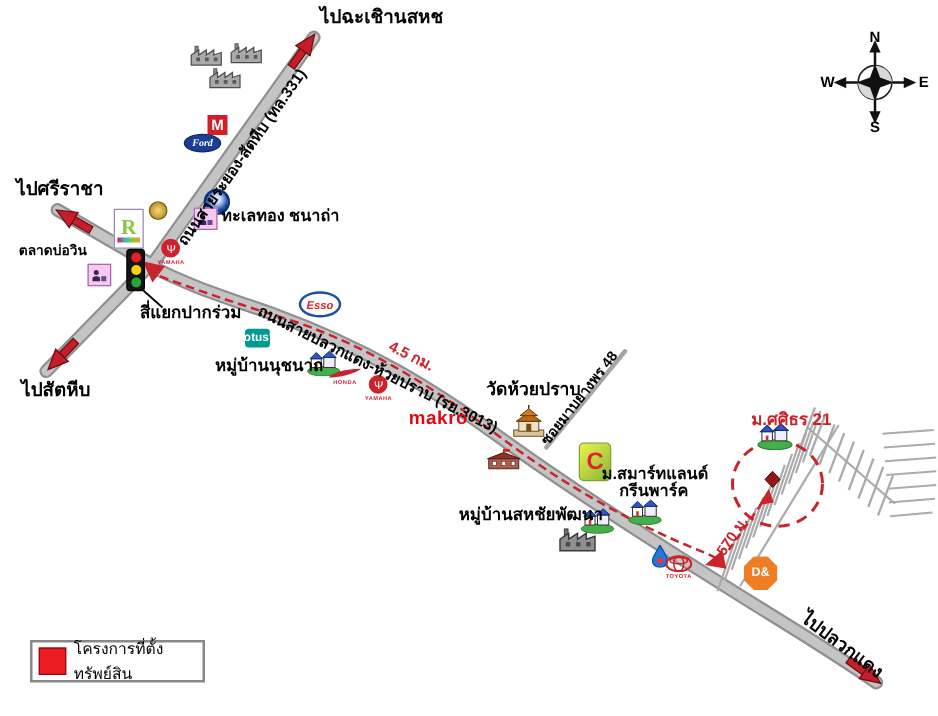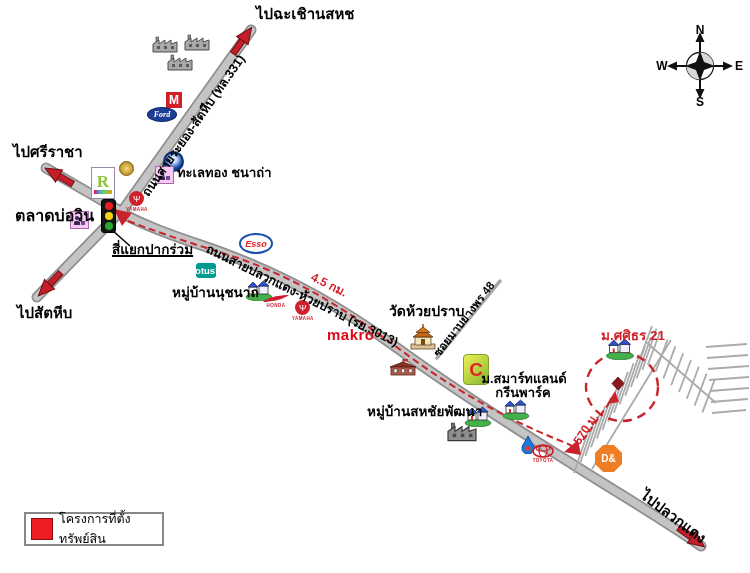--- a/index.html
+++ b/index.html
@@ -2,21 +2,21 @@
 <html><head>
 <meta charset="utf-8">
 <style>
   html,body{margin:0;padding:0;background:#fff}
   #map{position:relative;width:750px;height:573px;background:#fff;overflow:hidden;
        font-family:"Liberation Sans","DejaVu Sans",sans-serif}
   #base{position:absolute;left:0;top:0}
   .lbl{position:absolute;white-space:nowrap;font-weight:bold;color:#000;line-height:1.05;z-index:5}
   .ctr{transform:translate(-50%,-50%)}
   .red{color:#d01f27}
-  .u{text-decoration:underline;text-decoration-thickness:2px}
+  .u{text-decoration-thickness:2px}
   .icon{position:absolute;z-index:4}
   .badge{display:flex;align-items:center;justify-content:center}
   .mlogo{width:16px;height:16px;background:#d21f27;color:#fff;font-weight:bold;font-size:12px}
   .ford{width:28px;height:13px;background:#1b3f94;border:1px solid #122a66;border-radius:50%;
         color:#fff;font-style:italic;font-size:8px;font-family:"Liberation Serif",serif;font-weight:bold}
   .rmall{width:22px;height:30px;background:#fff;border:1px solid #98a;flex-direction:column}
   .rmall .r{color:#8cc63f;font-family:"Liberation Serif",serif;font-size:17px;font-weight:bold;line-height:1}
   .rmall .strip{width:18px;height:4px;background:linear-gradient(90deg,#e06,#3bc,#8c3,#e93)}
   .gold{width:13px;height:13px;border-radius:50%;background:radial-gradient(#f6d87a,#a8790b);border:1px solid #7a5a08}
   .ptt{width:17px;height:17px;border-radius:50%;border:2px solid #0c2f78;
@@ -139,21 +139,21 @@
   <span class="lbl" style="left:17px;top:305px;font-size:15px">ไปสัตหีบ</span>
   <span class="lbl ctr" style="left:673px;top:517px;font-size:14.5px;transform:translate(-50%,-50%) rotate(37deg)">ไปปลวกแดง</span>
 
   <span class="lbl ctr" style="left:194px;top:126px;font-size:12.5px;transform:translate(-50%,-50%) rotate(-55deg)">ถนนสายระยอง-สัตหีบ (ทล.331)</span>
   <span class="lbl ctr" style="left:302px;top:296px;font-size:12.5px;transform:translate(-50%,-50%) rotate(26.5deg)">ถนนสายปลวกแดง-ห้วยปราบ (รย.3013)</span>
   <span class="lbl ctr" style="left:464px;top:319px;font-size:11.5px;transform:translate(-50%,-50%) rotate(-52deg)">ซอยมาบยางพร 48</span>
   <span class="lbl ctr red" style="left:329px;top:285px;font-size:12px;transform:translate(-50%,-50%) rotate(26.5deg)">4.5 กม.</span>
   <span class="lbl ctr red" style="left:586px;top:429px;font-size:12px;transform:translate(-50%,-50%) rotate(-56deg)">570 ม.</span>
 
   <span class="lbl" style="left:177px;top:166px;font-size:13px">ทะเลทอง ชนาถ่า</span>
-  <span class="lbl" style="left:15px;top:208px;font-size:16px">ตลาดบ่อวิน</span>
+  <span class="lbl" style="left:15px;top:196px;font-size:11px">ตลาดบ่อวิน</span>
   <span class="lbl u" style="left:112px;top:243px;font-size:13.5px">สี่แยกปากร่วม</span>
   <span class="lbl" style="left:172px;top:286px;font-size:13.5px">หมู่บ้านนุชนาถ</span>
   <span class="lbl" style="left:389px;top:304px;font-size:14px">วัดห้วยปราบ</span>
   <span class="lbl ctr" style="left:524px;top:379px;font-size:13px">ม.สมาร์ทแลนด์</span>
   <span class="lbl ctr" style="left:523px;top:393px;font-size:13px">กรีนพาร์ค</span>
   <span class="lbl" style="left:367px;top:405px;font-size:13.5px">หมู่บ้านสหชัยพัฒนา</span>
   <span class="lbl ctr red" style="left:633px;top:336px;font-size:13.5px">ม.ศศิธร 21</span>
   <span class="lbl makro" style="left:327px;top:327px">makro</span>
 
   <span class="icon" style="left:152px;top:36px">

